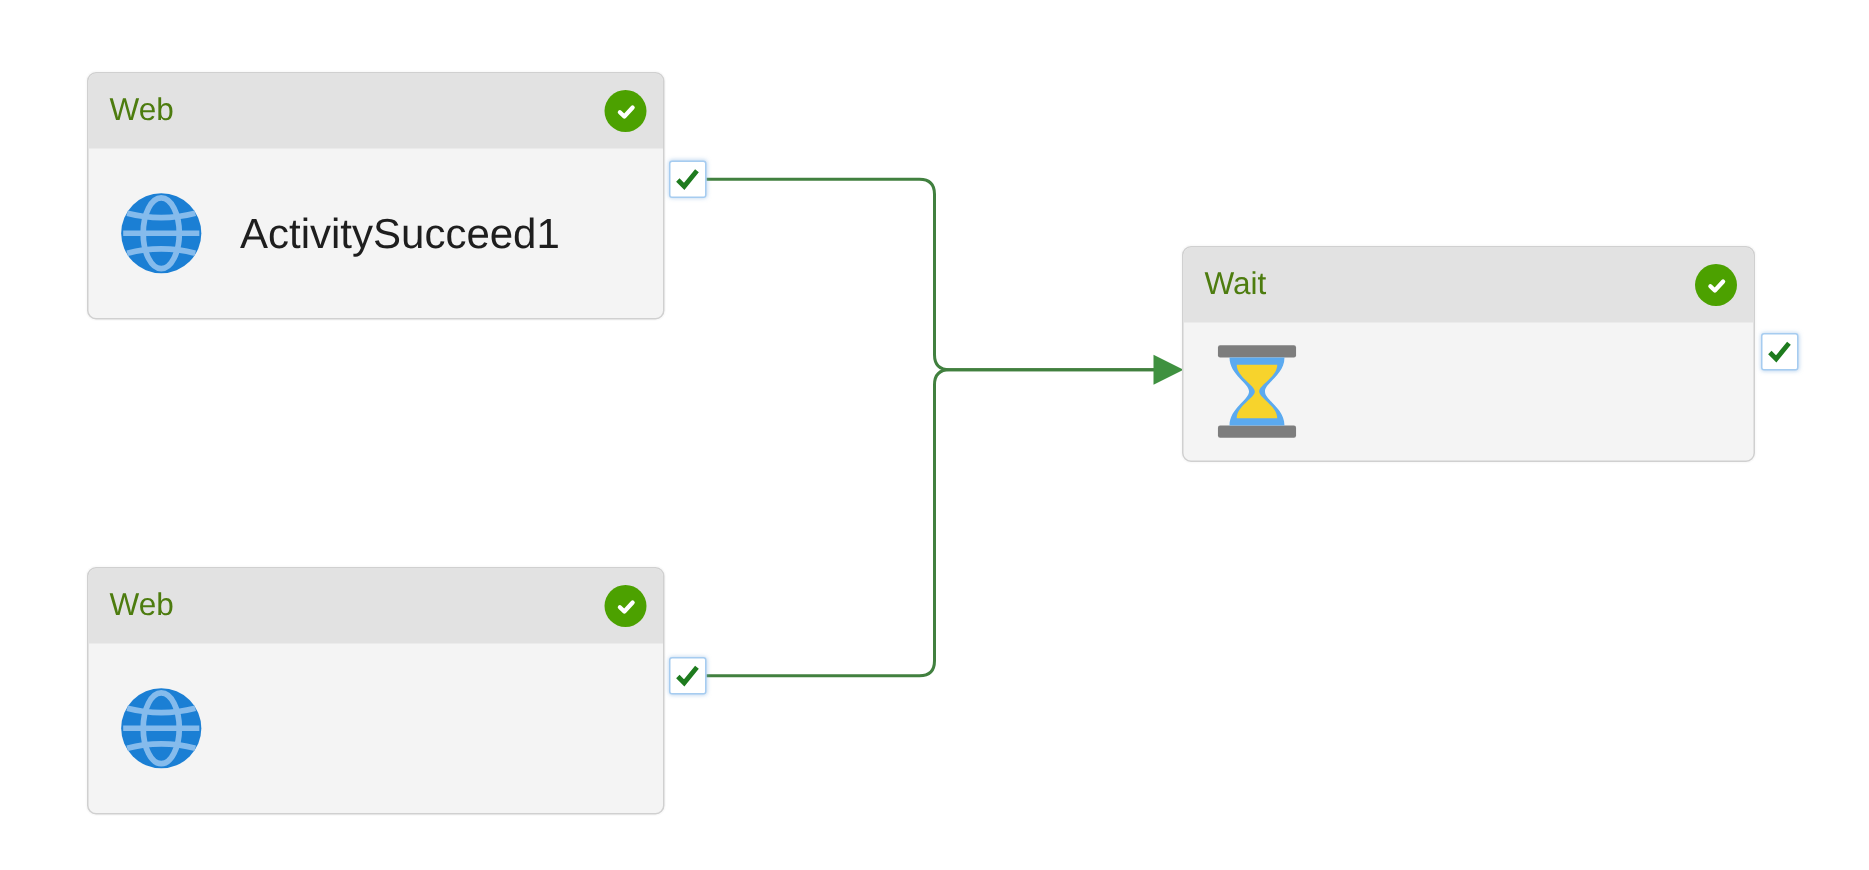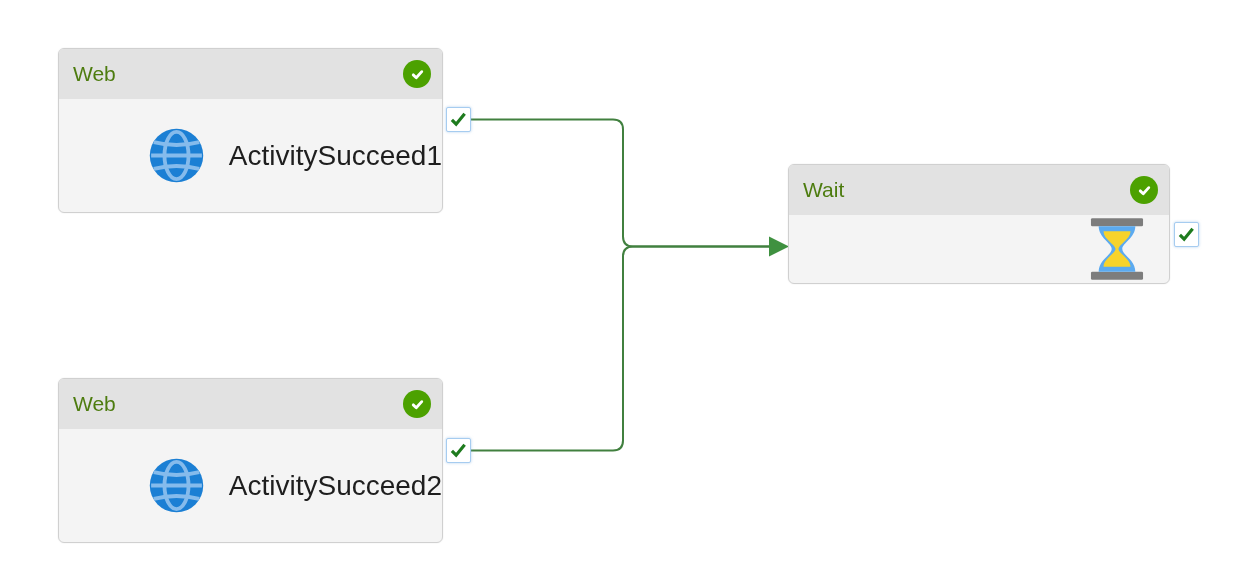--- a/index.html
+++ b/index.html
@@ -10,34 +10,34 @@
   }
   .canvas{position:absolute;inset:0;}
   .connector-layer{position:absolute;left:0;top:0;width:1246px;height:580px;}
 
   .node{
     position:absolute;background:#f4f4f4;border:1px solid #d0d0d0;border-radius:6px;
     overflow:hidden;box-shadow:0 0 0 1px rgba(0,0,0,0.02);box-sizing:border-box;
   }
   #node-web1{left:58px;top:48px;width:385px;height:165px;}
   #node-web2{left:58px;top:378px;width:385px;height:165px;}
-  #node-wait{left:788px;top:164px;width:382px;height:120px;}
+  #node-wait{left:788px;top:164px;width:382px;height:144px;}
 
   .node-header{
     height:50px;background:#e2e2e2;display:flex;align-items:center;
     padding:0 11px 0 14px;box-sizing:border-box;
   }
   .node-type{flex:1;font-size:21px;color:#4d7c0f;}
   .badge{
     width:28px;height:28px;border-radius:50%;background:#4ca100;
     display:flex;align-items:center;justify-content:center;flex:none;
   }
   .node-body{
     height:calc(100% - 50px);display:flex;align-items:center;
-    padding-left:20px;box-sizing:border-box;justify-content:flex-end;
+    padding-left:20px;box-sizing:border-box;
   }
   .node-icon{width:57px;display:flex;align-items:center;justify-content:center;margin-right:24px;flex:none;}
   .node-name{font-size:28px;color:#1e1e1e;white-space:nowrap;}
 
   .port{
     position:absolute;width:25px;height:25px;background:#ffffff;
     border:1px solid #a6ccf0;border-radius:2px;box-sizing:border-box;
     display:flex;align-items:center;justify-content:center;
     box-shadow:0 0 3px rgba(120,170,220,0.55);
   }
@@ -95,21 +95,20 @@
         <svg viewBox="0 0 64 64" width="57" height="57">
           <circle cx="32" cy="32" r="30" fill="#1b7fd4"></circle>
           <g fill="none" stroke="#85bbec" stroke-width="4.3">
             <ellipse cx="32" cy="32" rx="13.5" ry="26.5"></ellipse>
             <path d="M3.5,32 L60.5,32"></path>
             <path d="M6.5,17 Q32,23.5 57.5,17"></path>
             <path d="M6.5,47 Q32,40.5 57.5,47"></path>
           </g>
         </svg>
       </span>
-      <span class="node-name">ActivitySucceed2</span>
     </div>
   </div>
 
   <div class="node" id="node-wait">
     <div class="node-header">
       <span class="node-type">Wait</span>
       <span class="badge">
         <svg viewBox="0 0 24 24" width="17" height="17">
           <path d="M6,12.5 L10.2,16.5 L18,8" stroke="#ffffff" stroke-width="4" fill="none" stroke-linecap="round" stroke-linejoin="round"></path>
         </svg>

